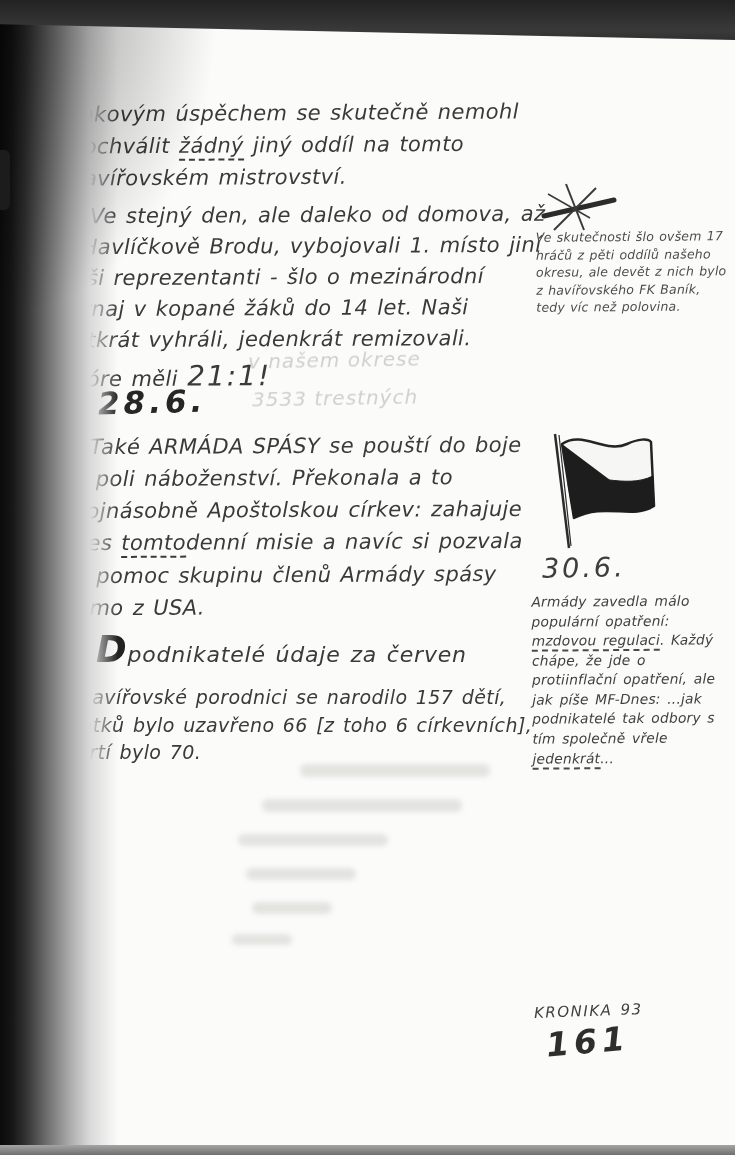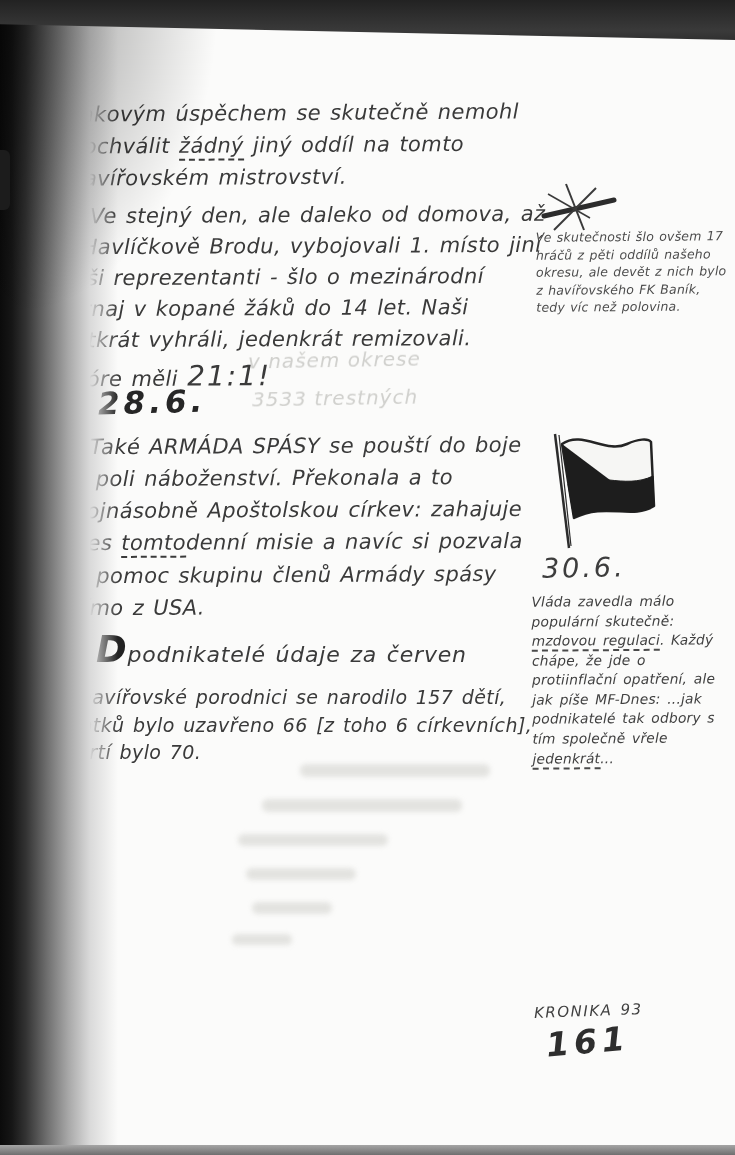--- a/index.html
+++ b/index.html
@@ -123,18 +123,18 @@
 
     <path d="M30,24 C50,10 74,34 95,24 C106,19 116,18 119,22 L122,86 C100,100 74,82 42,98 Z" fill="#f6f6f4" stroke="#242424" stroke-width="2.5" stroke-linejoin="round"></path>
 
     <path d="M36,64 C62,50 92,70 121,56 L122,86 C100,100 74,82 42,98 Z" fill="#1d1d1d" stroke="#1d1d1d" stroke-width="1"></path>
 
     <path d="M30,24 L78,60 L41,96 Z" fill="#1d1d1d"></path>
   </svg>
 
   <div class="hw h-date2">30.6.</div>
 
-  <div class="hw m-note2"><span>Vláda zavedla málo populární skutečně: </span><span class="u-dash2">mzdovou regulaci</span><span>. Každý chápe, že jde o protiinflační opatření, ale jak píše MF-Dnes: ...jak podnikatelé tak odbory s tím společně vřele </span><span class="u-dash2">jedenkrát</span><span>...</span></div>
+  <div class="hw m-note2"><span>Armády zavedla málo populární opatření: </span><span class="u-dash2">mzdovou regulaci</span><span>. Každý chápe, že jde o protiinflační opatření, ale jak píše MF-Dnes: ...jak podnikatelé tak odbory s tím společně vřele </span><span class="u-dash2">jedenkrát</span><span>...</span></div>
 
   <div class="hw kronika">KRONIKA 93</div>
   <div class="hw pagenum">161</div>
 
 </div>
 
 </body></html>

